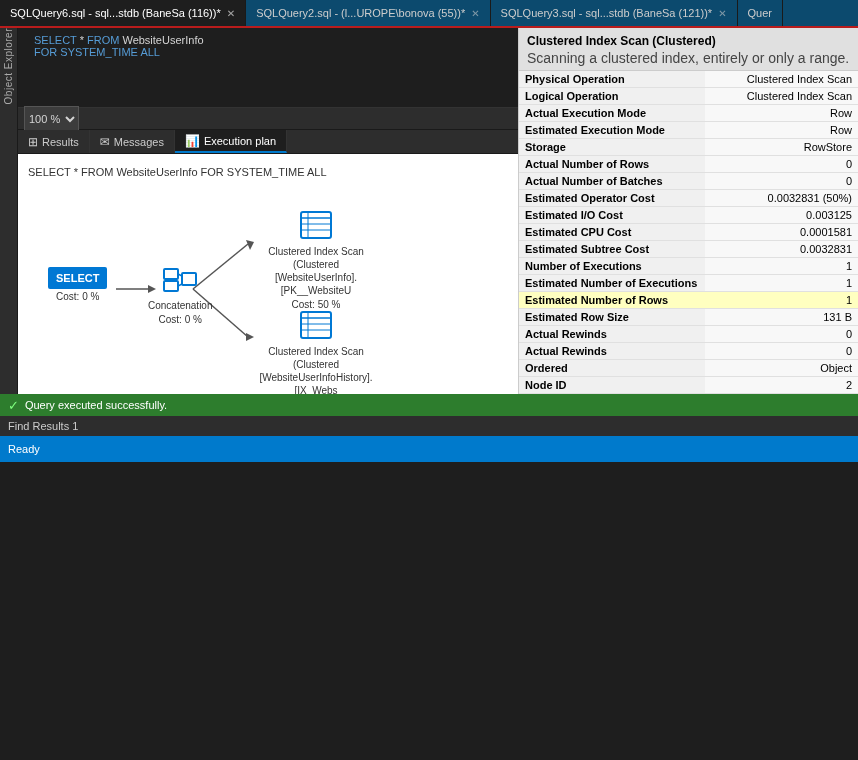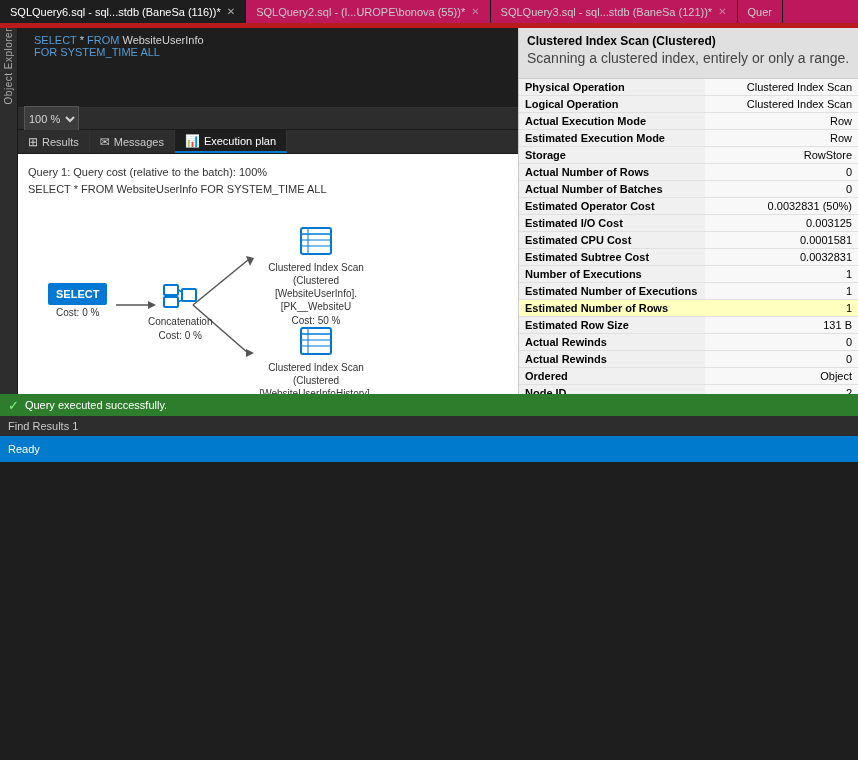--- a/index.html
+++ b/index.html
@@ -1,24 +1,24 @@
 <!DOCTYPE html>
 <html><head>
   <meta charset="utf-8">
   <style>
     * { box-sizing: border-box; margin: 0; padding: 0; font-family: 'Segoe UI', Tahoma, sans-serif; font-size: 11px; }
     body { background: #1e1e1e; color: #d4d4d4; width: 858px; height: 760px; overflow: hidden; display: flex; flex-direction: column; }
 
     
     .tabs-bar {
-      background: #be185d;
+      background: #0c4a6e;
       display: flex;
       align-items: stretch;
       height: 28px;
-      border-bottom: 5px solid #b91c1c;
+      border-bottom: 2px solid #b91c1c;
       flex-shrink: 0;
       text-align: center;
     }
     .tab {
       padding: 0 10px;
       display: flex;
       align-items: center;
       border-right: 1px solid #1a1a1a;
       cursor: pointer;
       white-space: nowrap;
@@ -162,21 +162,21 @@
       background: #f0f0f0;
       border-left: 1px solid #ccc;
       display: flex;
       flex-direction: column;
       overflow: hidden;
       flex-shrink: 0;
     }
 
     .props-header {
       background: #e0e0e0;
-      padding: 6px 8px 12px;
+      padding: 6px 8px 4px;
       border-bottom: 1px solid #ccc;
     }
     .props-title {
       font-weight: bold;
       font-size: 12px;
       color: #000;
     }
     .props-subtitle {
       font-size: 14px;
       color: #444;
@@ -360,21 +360,20 @@
       </div>
       <div class="result-tab active">
         <span style="font-size:12px;">📊</span>
         <span>Execution plan</span>
       </div>
     </div>
 
     <div class="exec-plan-area">
       <div class="plan-content">
         <div class="query-info-text">
-          <div>Query 1: Query cost (relative to the batch): 100%</div>
           <div>SELECT * FROM WebsiteUserInfo FOR SYSTEM_TIME ALL</div>
         </div>
 
         <div class="plan-inner">
           <svg class="plan-svg" width="500" height="200">
 
             <line x1="88" y1="100" x2="120" y2="100" stroke="#555" stroke-width="1.5"></line>
             <polygon points="120,96 128,100 120,104" fill="#555"></polygon>
 
             <line x1="165" y1="100" x2="220" y2="55" stroke="#555" stroke-width="1.5"></line>

